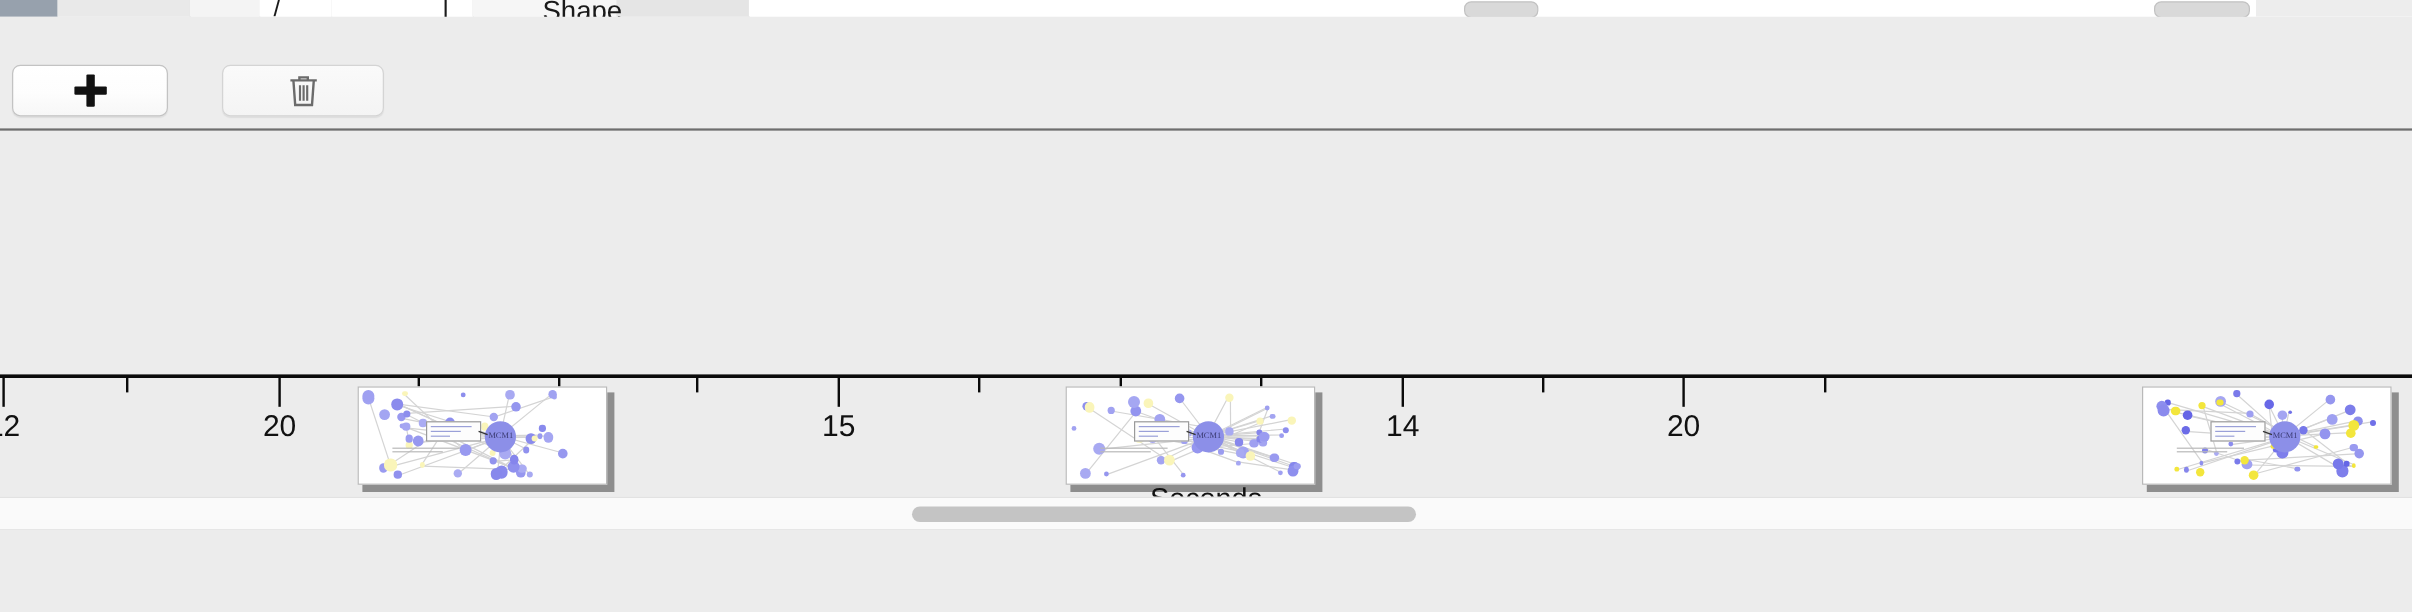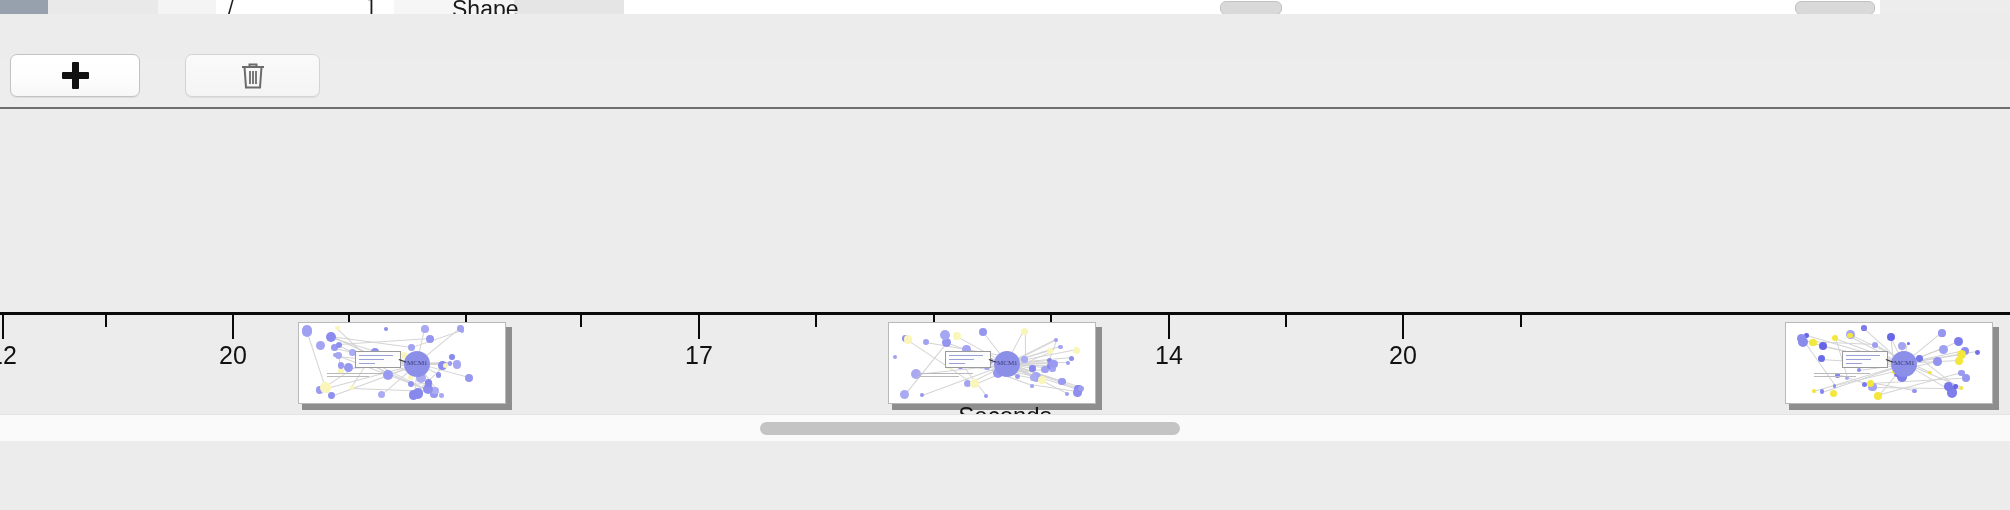--- a/index.html
+++ b/index.html
@@ -132,21 +132,21 @@
         <div class="tick major" style="left: 2px;"></div>
         <div class="tick-label" style="left: 3px;">12</div>
         <div class="tick minor" style="left: 105px;"></div>
         <div class="tick major" style="left: 232px;"></div>
         <div class="tick-label" style="left: 233px;">20</div>
         <div class="tick minor" style="left: 348px;"></div>
         <div class="tick major" style="left: 465px;"></div>
         <div class="tick-label" style="left: 466px;">14</div>
         <div class="tick minor" style="left: 580px;"></div>
         <div class="tick major" style="left: 698px;"></div>
-        <div class="tick-label" style="left: 699px;">17</div>
+        <div class="tick-label" style="left: 699px;">15</div>
         <div class="tick minor" style="left: 815px;"></div>
         <div class="tick major" style="left: 933px;"></div>
         <div class="tick-label" style="left: 934px;">16</div>
         <div class="tick minor" style="left: 1050px;"></div>
         <div class="tick major" style="left: 1168px;"></div>
         <div class="tick-label" style="left: 1169px;">14</div>
         <div class="tick minor" style="left: 1285px;"></div>
         <div class="tick major" style="left: 1402px;"></div>
         <div class="tick-label" style="left: 1403px;">20</div>
         <div class="tick minor" style="left: 1520px;"></div>

